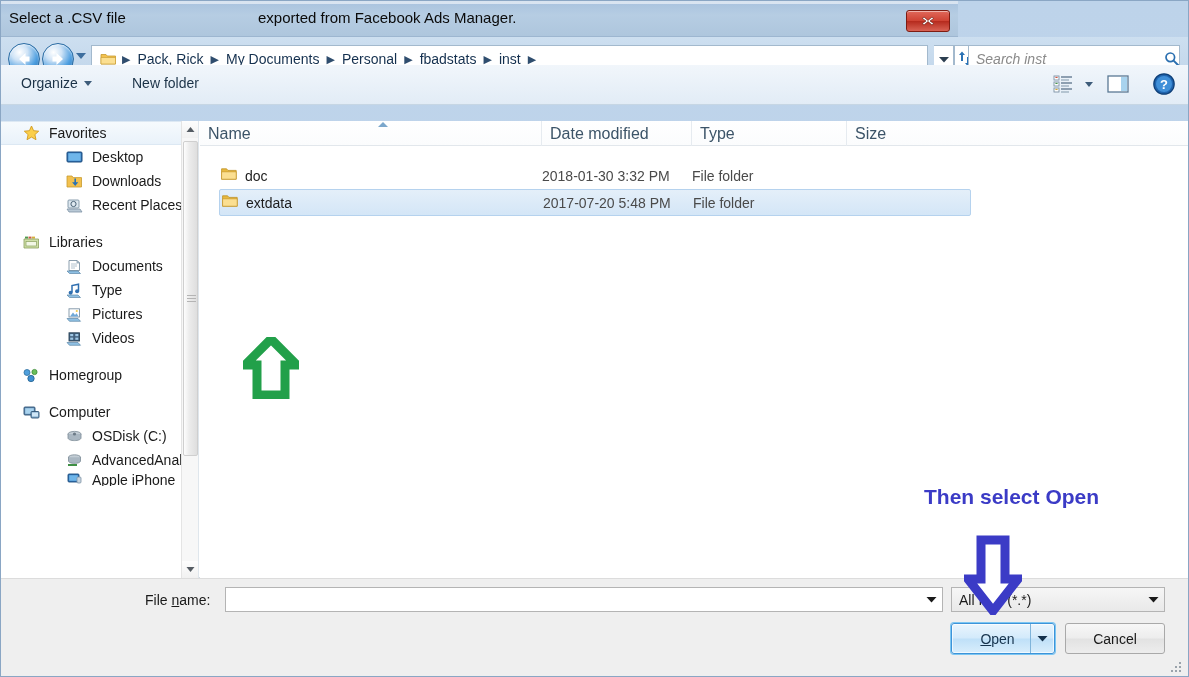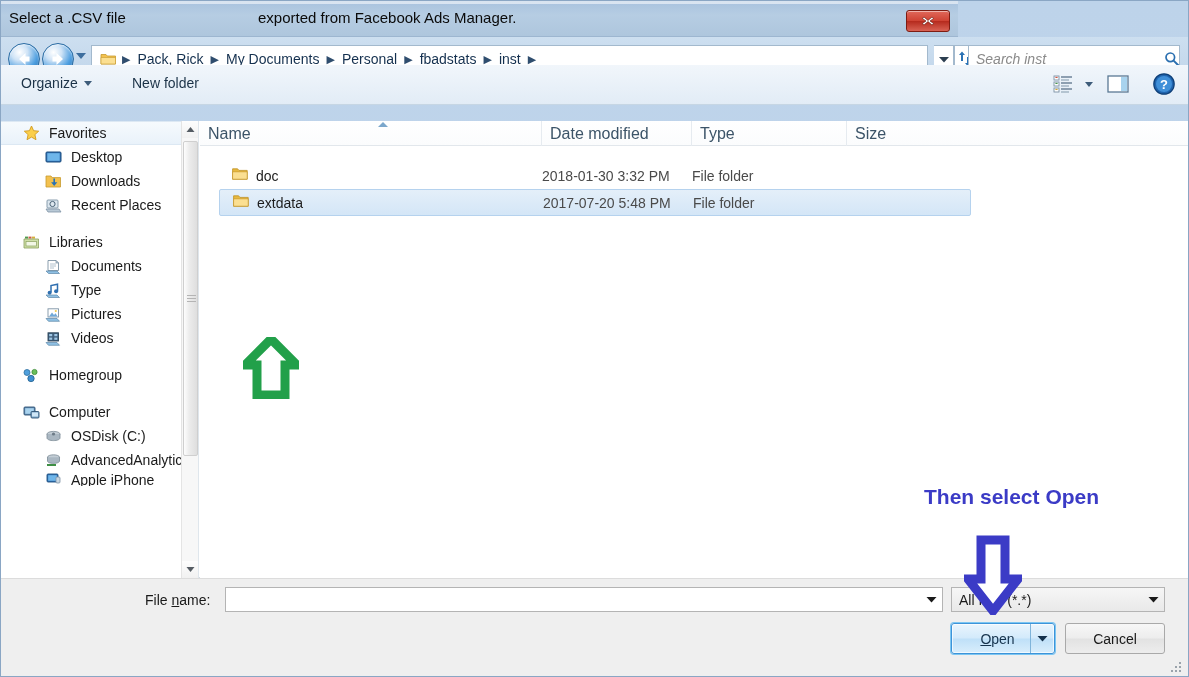--- a/index.html
+++ b/index.html
@@ -154,21 +154,21 @@
     border-right: 1px solid #dfe6ec;
     overflow: hidden;
   }
   .nav-item {
     position: relative;
     height: 24px; display: flex; align-items: center;
     font-size: 14px; color: #1a1a1a;
     cursor: pointer; white-space: nowrap;
   }
   .nav-item.root { padding-left: 22px; font-weight: normal; }
-  .nav-item.child { padding-left: 44px; }
+  .nav-item.child { padding-left: 44px; margin-left: 21px; }
   .nav-item .ic { position: absolute; display: flex; align-items: center; }
   .nav-item.root .ic { left: 22px; }
   .nav-item.child .ic { left: 44px; }
   .nav-item.root .lb { padding-left: 26px; }
   .nav-item.child .lb { padding-left: 26px; }
   .nav-item.selected-hdr {
     background: linear-gradient(to bottom, #f6fafd 0%, #e9f2fa 100%);
     border-top: 1px solid #dce8f3;
     border-bottom: 1px solid #dce8f3;
   }
@@ -233,21 +233,21 @@
     cursor: pointer;
   }
   #row-0 { top: 41px; }
   #row-1 {
     top: 68px;
     background: linear-gradient(to bottom, #e4eff9 0%, #d4e6f7 100%);
     border: 1px solid #b5d2ee;
     border-radius: 2px;
     left: 19px; right: 219px;
   }
-  .cell-name { position: absolute; left: 21px; display: flex; align-items: center; gap: 8px; margin-left: 11px; }
+  .cell-name { position: absolute; left: 21px; display: flex; align-items: center; gap: 8px; }
   #row-1 .cell-name { left: 2px; }
   .cell-date { position: absolute; left: 342px; color: #4a4a4a; }
   #row-1 .cell-date { left: 323px; }
   .cell-type { position: absolute; left: 492px; color: #4a4a4a; }
   #row-1 .cell-type { left: 473px; }
 
   
   #green-anno {
     position: absolute; left: 222px; top: 216px;
     pointer-events: none;

